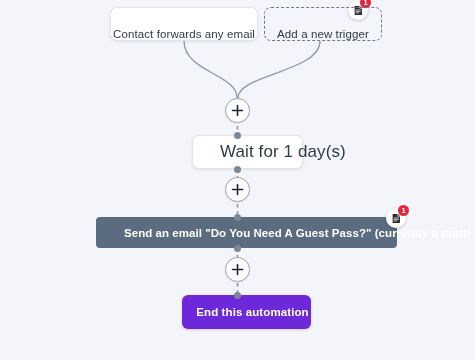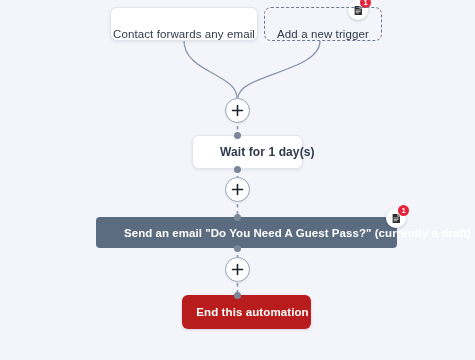--- a/index.html
+++ b/index.html
@@ -84,23 +84,23 @@
     background: #ffffff;
     border: 1px solid #e2e5ee;
     box-shadow: 0 1px 3px rgba(40,50,80,.10);
     display: flex;
     align-items: center;
     padding: 0 16px;
     gap: 11px;
     box-sizing: border-box;
   }
   .wait-label {
-    font-size: 12px;
+    font-size: 17px;
     color: #2f3a4a;
-    font-weight: 700;
+    font-weight: 400;
     letter-spacing: .1px;
     white-space: nowrap;
     text-align: right;
   }
 
   
   .email-bar {
     height: 31px;
     background: #5b6b80;
     border-radius: 4px;
@@ -114,21 +114,21 @@
     font-size: 11.5px;
     color: #ffffff;
     font-weight: 700;
     letter-spacing: .05px;
     white-space: nowrap;
   }
 
   
   .end-btn {
     height: 34px;
-    background: #b91c1c;
+    background: #6d28d9;
     border-radius: 6px;
     display: flex;
     align-items: center;
     justify-content: center;
     gap: 12px;
     padding: 0 22px;
     box-sizing: border-box;
     box-shadow: 0 1px 3px rgba(120,40,60,.18);
   }
   .end-label {

